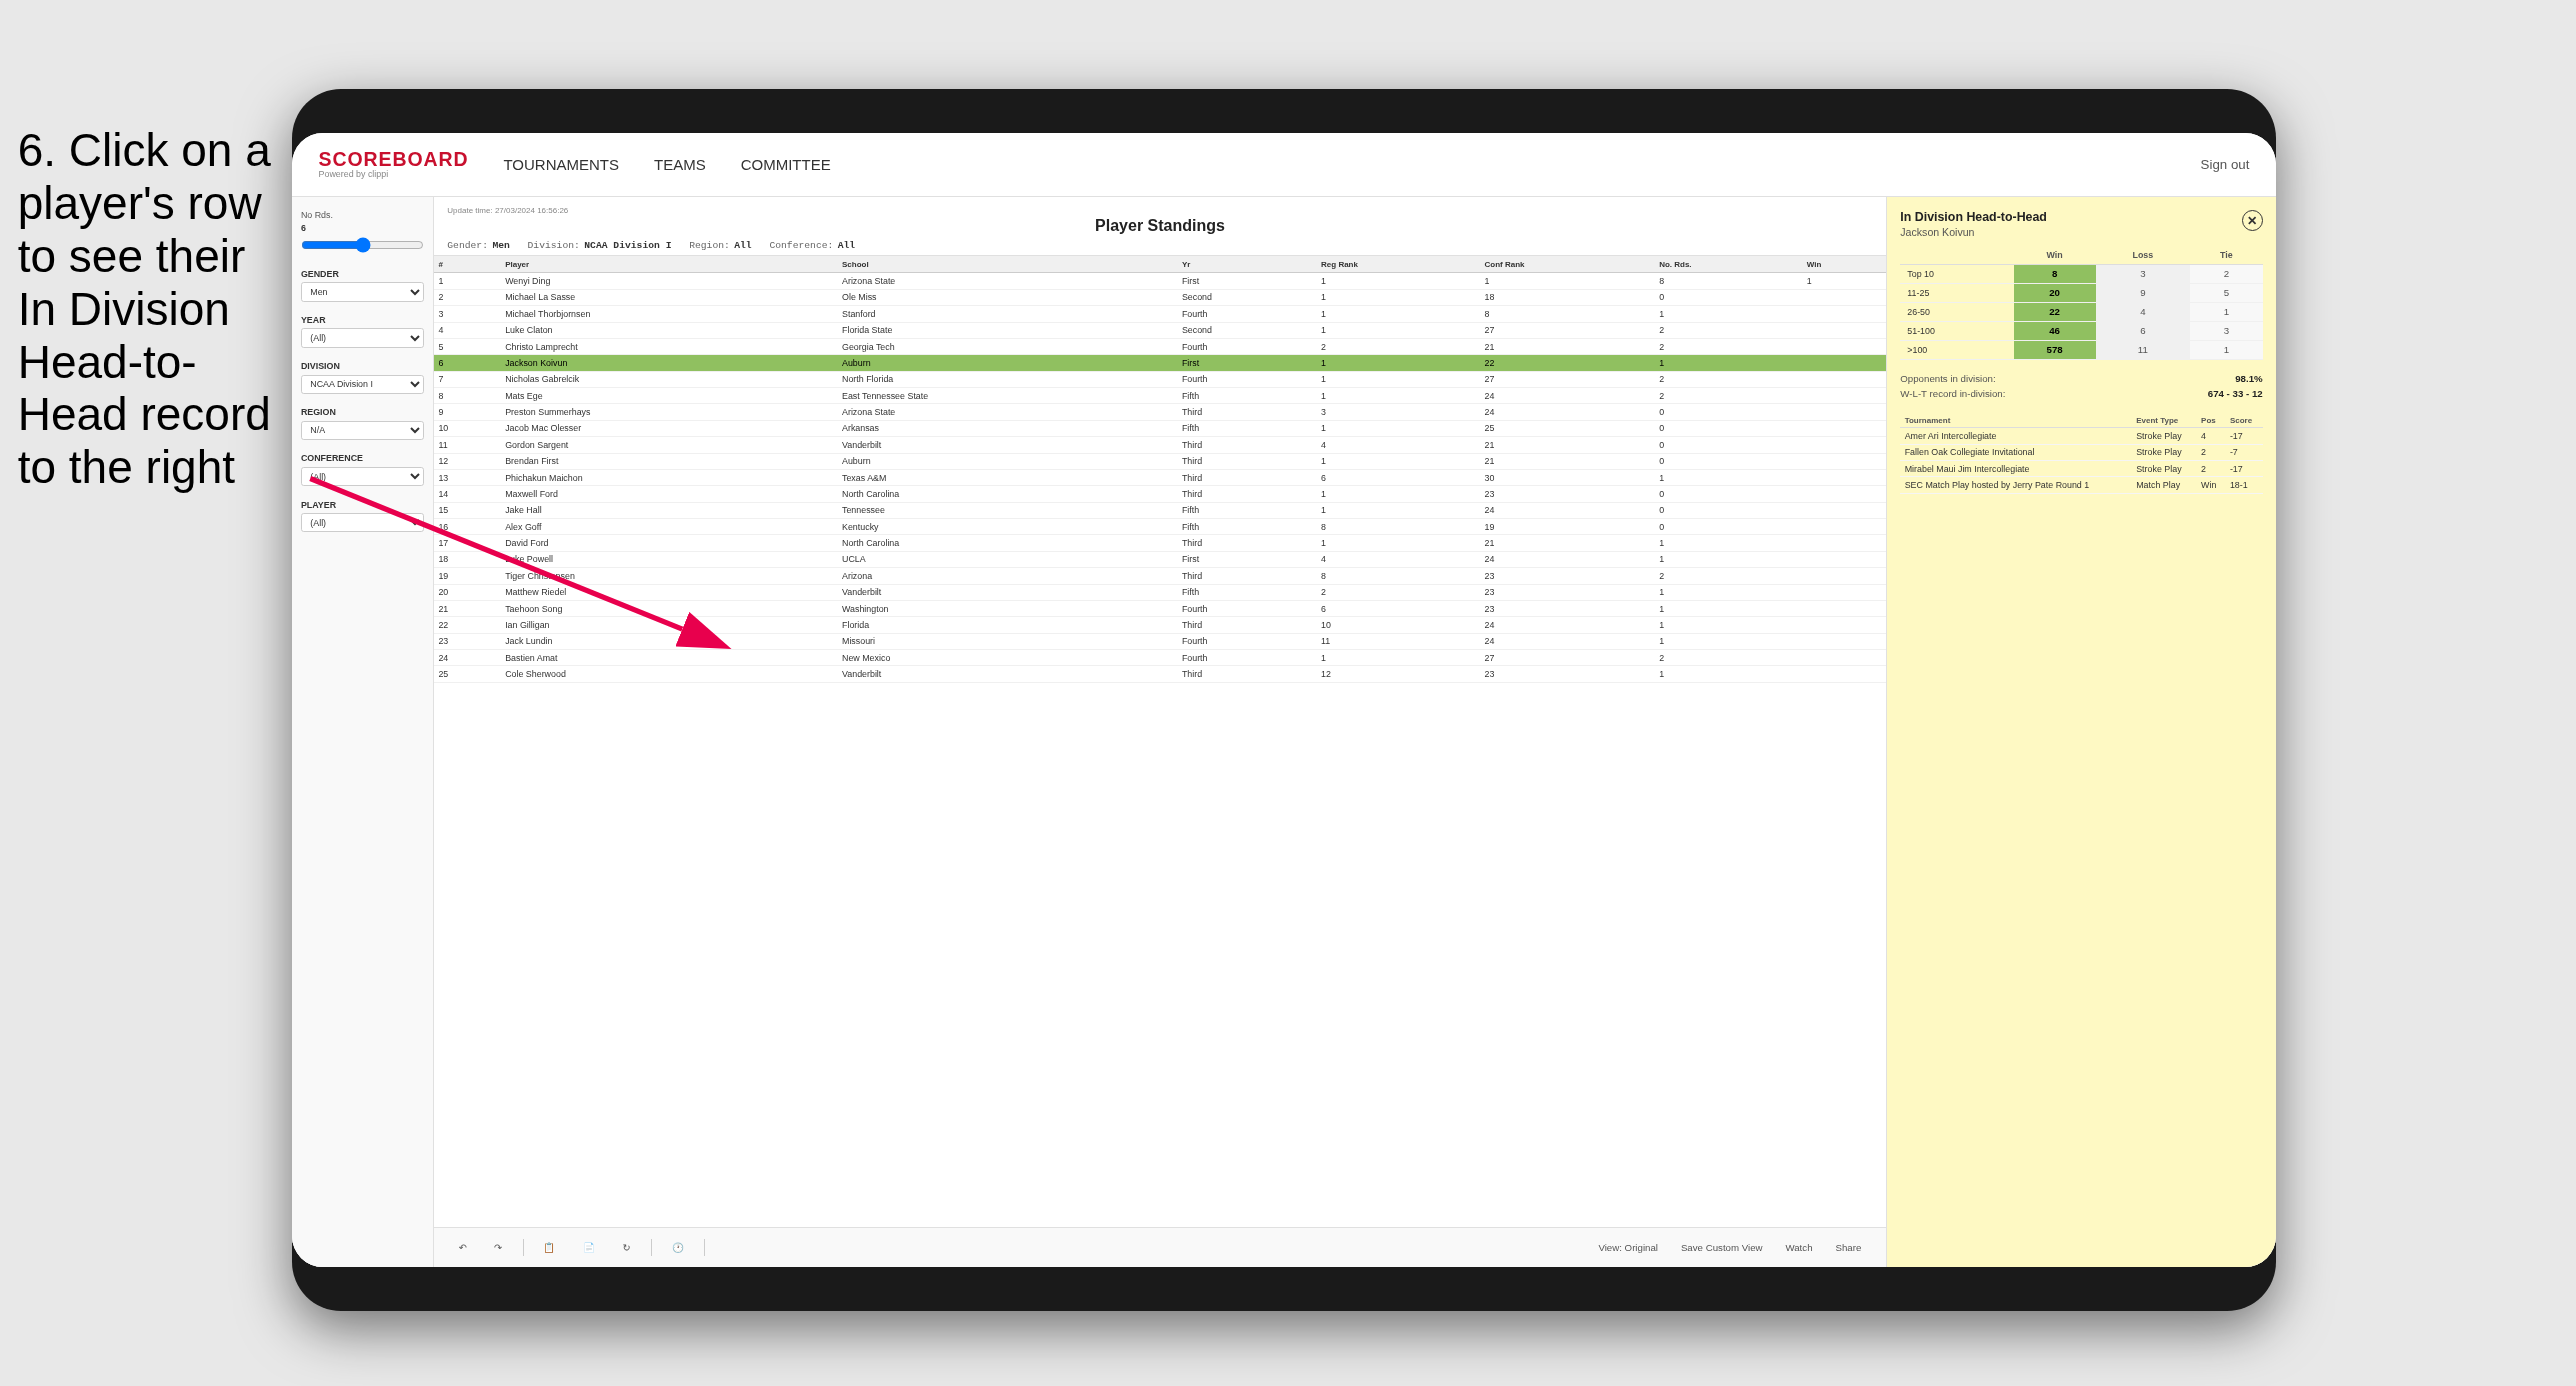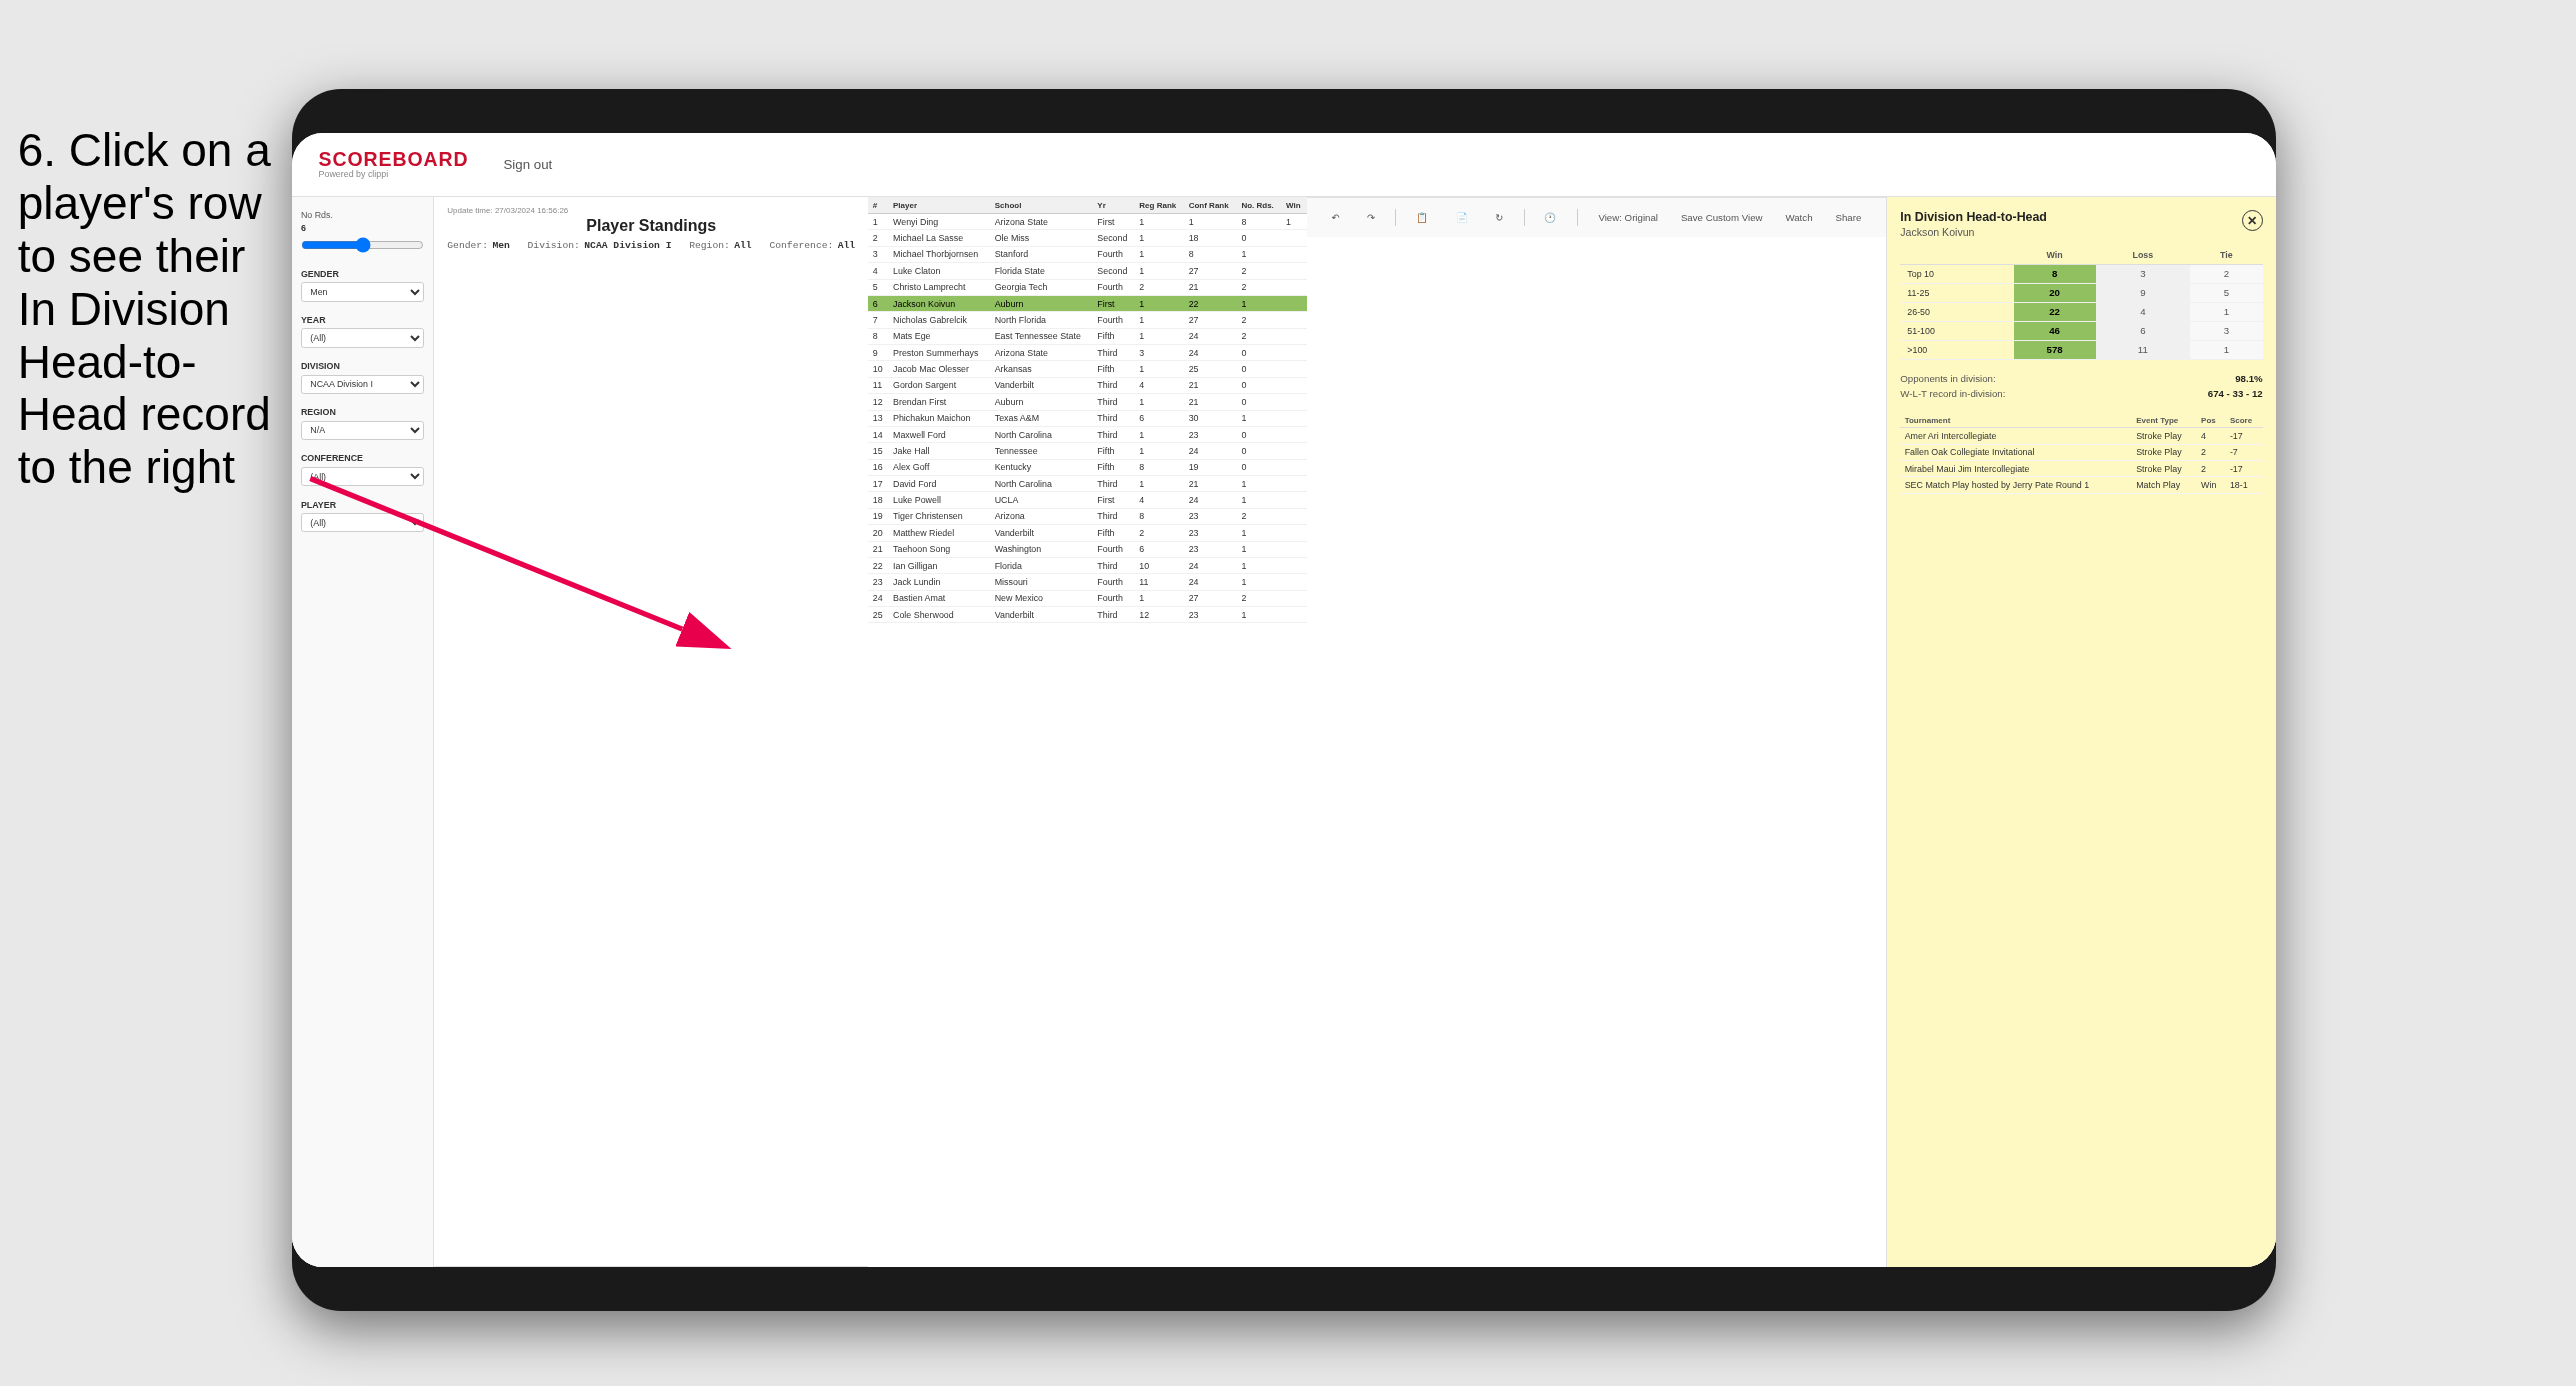--- a/index.html
+++ b/index.html
@@ -190,21 +190,21 @@
     .slider {
       width: 100%;
     }
 
     
     .table-panel {
       flex: 1;
       background: #fff;
       overflow: hidden;
       display: flex;
-      flex-direction: row;
+      flex-direction: column;
     }
 
     .table-header-area {
       padding: 8.9px 13.3px 4.4px;
       border-bottom: 0.9px solid #e0e0e0;
     }
 
     .update-time {
       font-size: 8px;
       color: #888;
@@ -481,20 +481,25 @@
   <line x1="60" y1="30" x2="480" y2="200" stroke="#e8004d" stroke-width="6" marker-end="url(#arrowhead)"></line>
 </svg>
 
 <div class="tablet-frame">
   <div class="tablet-screen">
 
     <div class="top-nav">
       <div class="logo-area">
         <span class="logo-scoreboard">SCOREBOARD</span>
         <span class="logo-powered">Powered by clippi</span>
+      </div>
+      <div class="nav-items">
+        <span class="nav-item">TOURNAMENTS</span>
+        <span class="nav-item">TEAMS</span>
+        <span class="nav-item">COMMITTEE</span>
       </div>
       <div class="sign-out-area">
         <span style="cursor:pointer; color:#555; font-size:13.3px;">Sign out</span>
       </div>
     </div>
 
 
     <div class="main-content">
 
       <div class="filters-panel">

